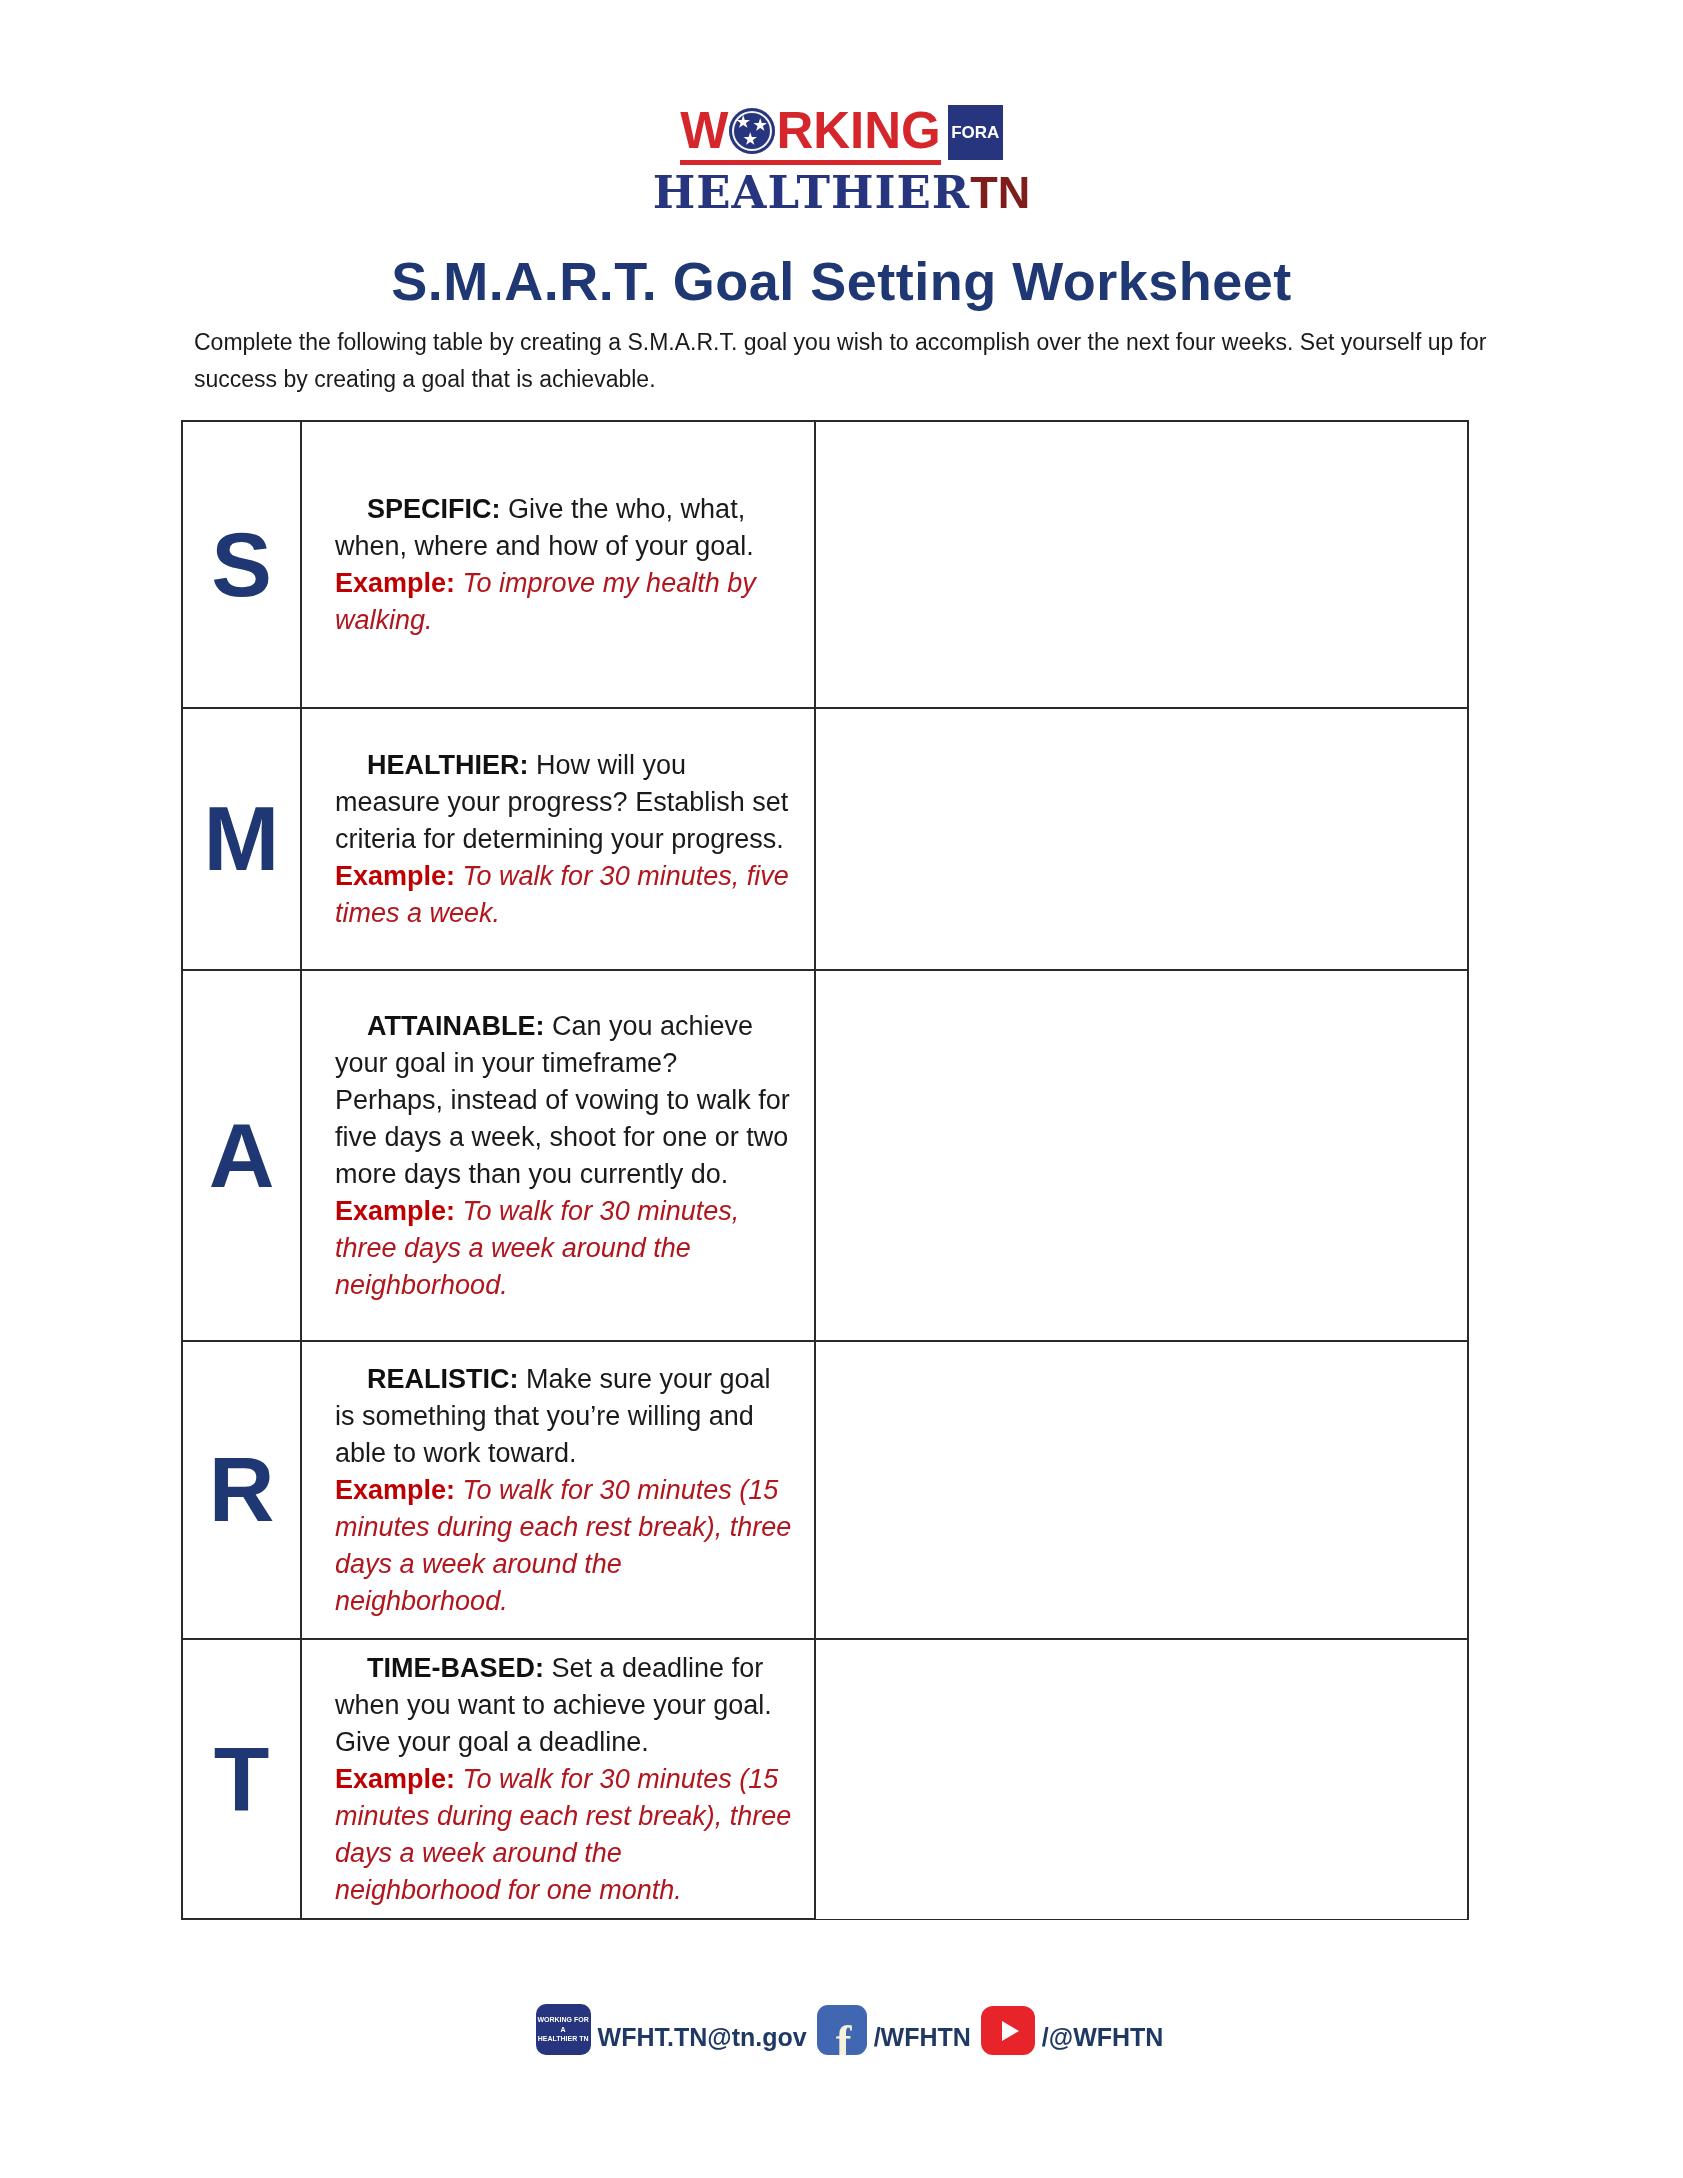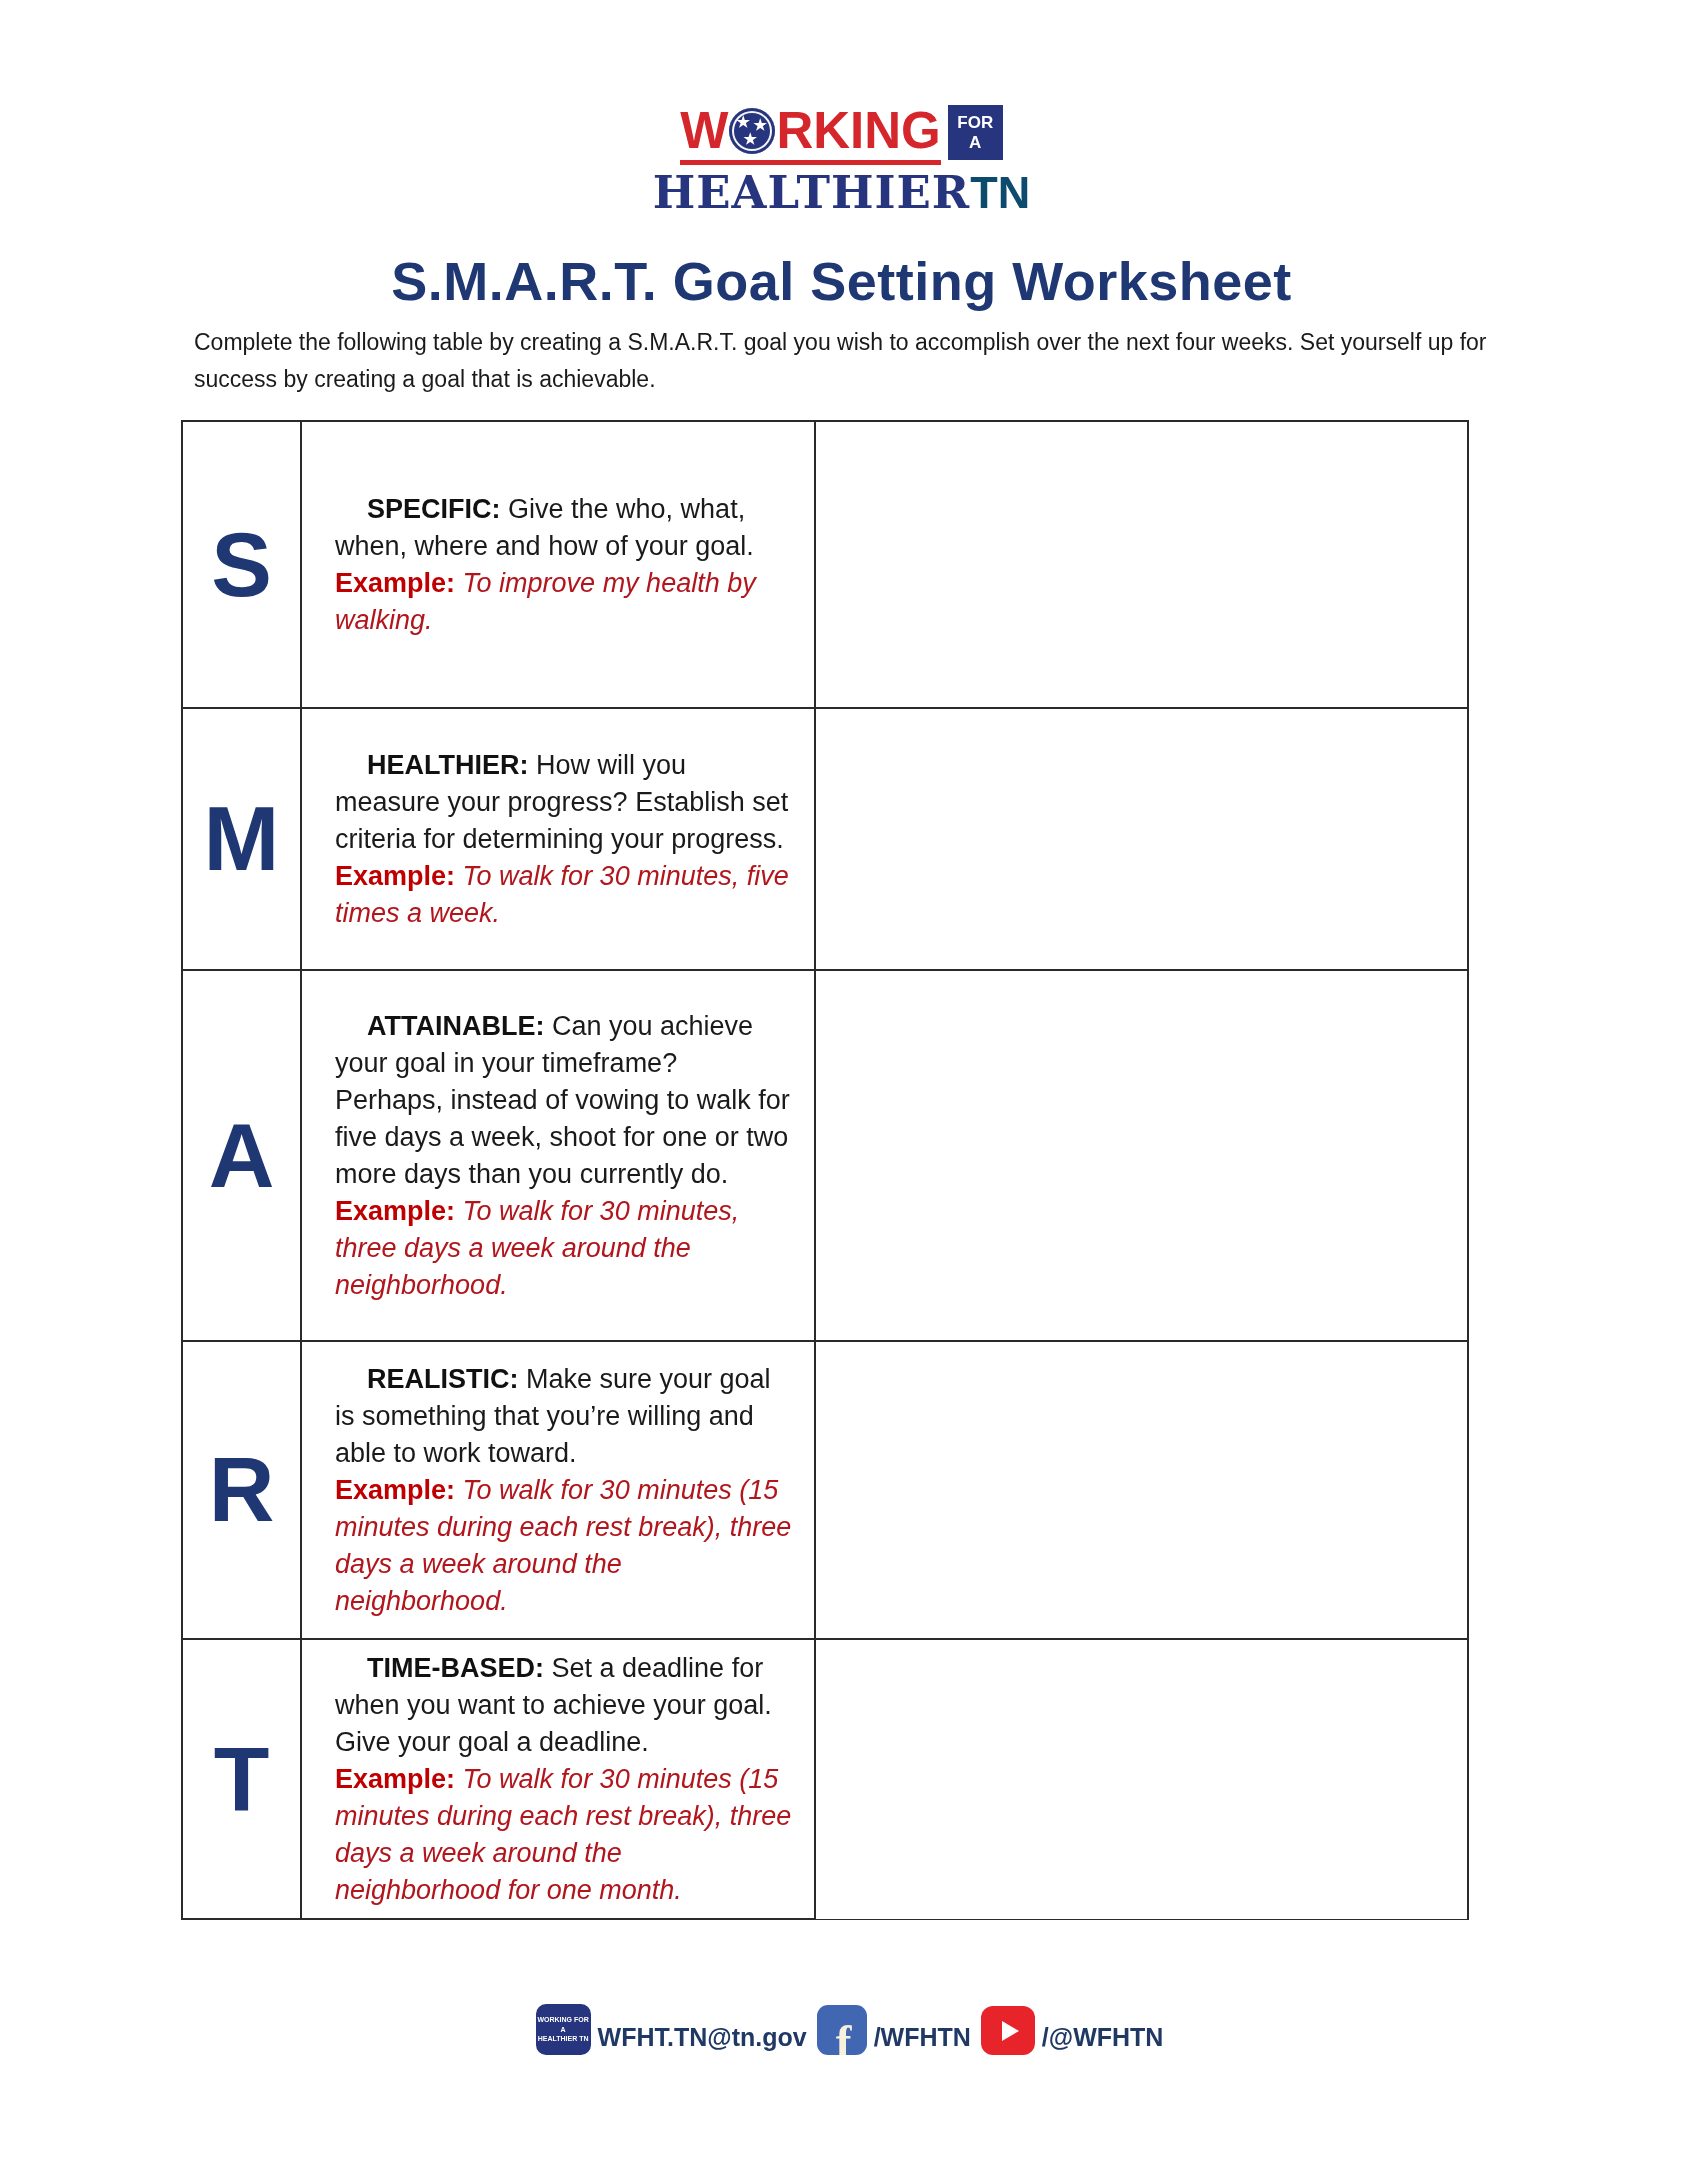--- a/index.html
+++ b/index.html
@@ -36,30 +36,30 @@
   }
   .tristar .star { position: absolute; color: #fff; font-size: 15px; line-height: 1; }
   .tristar .star1 { left: 7px;  top: 6px; }
   .tristar .star2 { left: 24px; top: 9px; }
   .tristar .star3 { left: 14px; top: 23px; }
   .logo-underline { height: 5px; background: #D5262C; margin-top: 4px; width: 100%; }
   .fora-box {
     margin-left: 7px;
     width: 55px; height: 55px;
     background: #26357D; color: #ffffff;
-    display: flex; flex-direction: column; align-items: center; justify-content: center;
+    display: flex; align-items: center; justify-content: center;
     font-size: 17px; font-weight: bold; line-height: 1.15; text-align: center;
   }
   .logo-bottom {
     margin-top: 5px;
     font-family: "DejaVu Serif", serif;
     font-weight: bold; font-size: 45px; line-height: 1;
     color: #26357D; letter-spacing: 1px; white-space: nowrap;
   }
-  .logo-tn { color: #0c4a6e; font-family: "Liberation Sans", sans-serif; letter-spacing: 0; }
+  .logo-tn { color: #7f1d1d; font-family: "Liberation Sans", sans-serif; letter-spacing: 0; }
 
   
   .page-title {
     position: absolute; top: 238px; left: 0; right: 0;
     text-align: center;
     font-size: 54px; font-weight: bold; color: #1F3873;
     letter-spacing: 0.5px;
     margin-top: 12px;
   }
   .intro {

